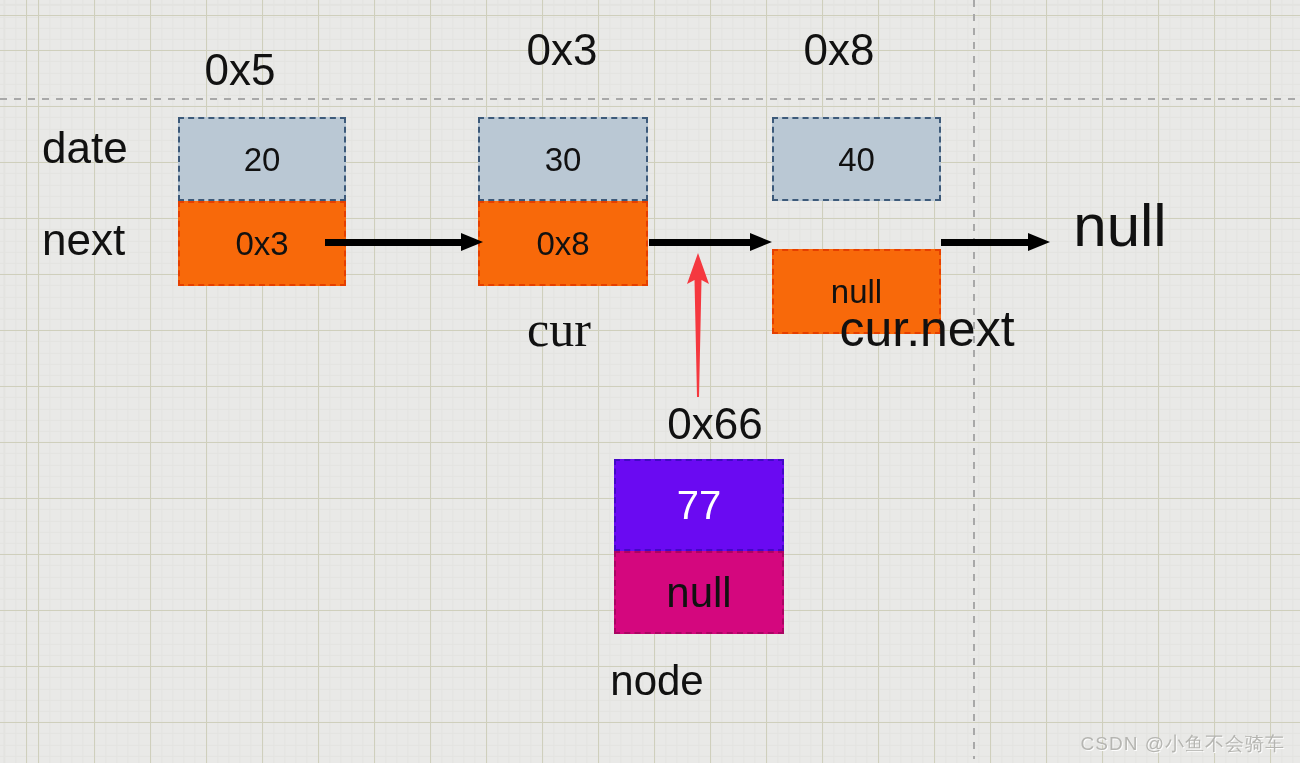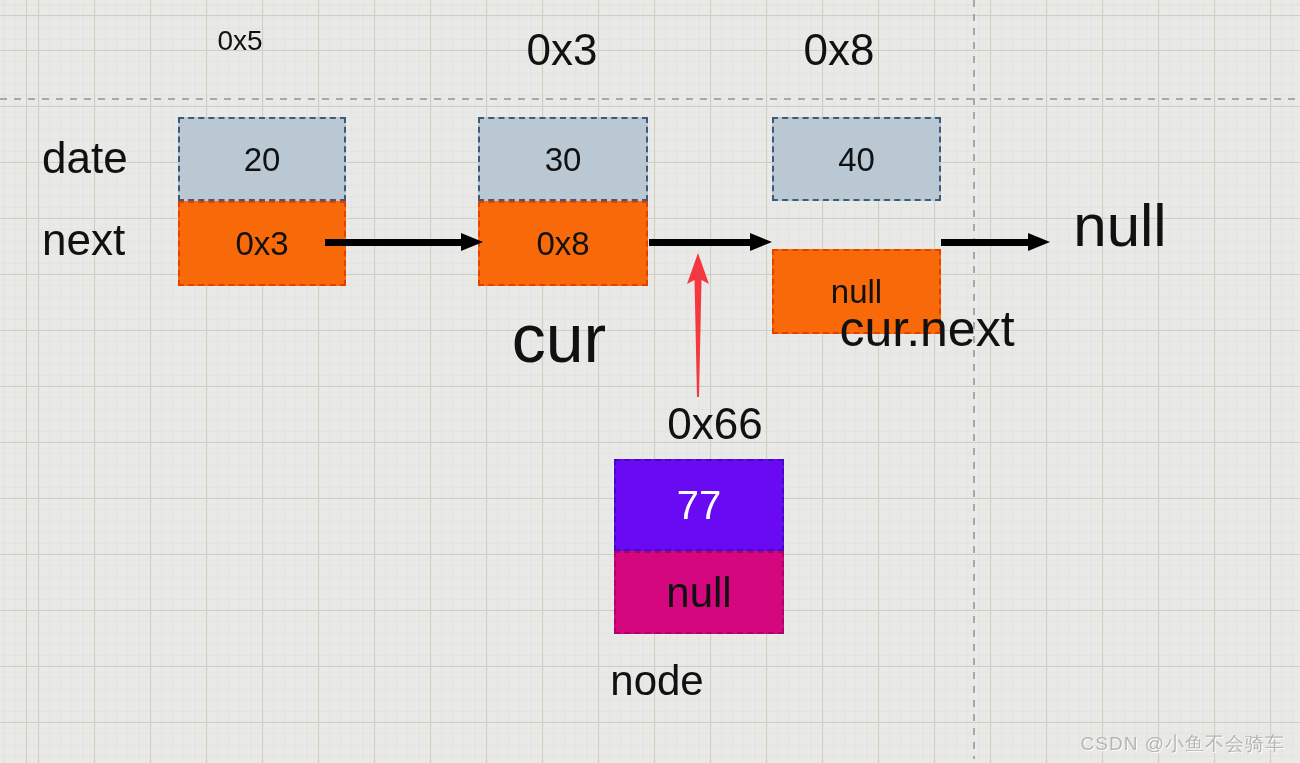--- a/index.html
+++ b/index.html
@@ -80,25 +80,25 @@
   }
 </style>
 </head>
 <body>
 
 <div class="stage">
 
   <div class="abs hguide"></div>
   <div class="abs vguide"></div>
 
-  <div class="abs label center-x" style="left:240px;top:27px;font-size:28px;">0x5</div>
+  <div class="abs label center-x" style="left:240px;top:48px;font-size:44px;">0x5</div>
   <div class="abs label center-x" style="left:562px;top:28px;font-size:44px;">0x3</div>
   <div class="abs label center-x" style="left:839px;top:28px;font-size:44px;">0x8</div>
 
-  <div class="abs label" style="left:42px;top:136px;font-size:44px;">date</div>
+  <div class="abs label" style="left:42px;top:126px;font-size:44px;">date</div>
   <div class="abs label" style="left:42px;top:218px;font-size:44px;">next</div>
 
   <div class="abs node" style="left:156px;top:117px;width:168px;padding-left:22px;">
     <div class="cell data">20</div>
     <div class="cell next">0x3</div>
   </div>
 
   <div class="abs node" style="left:478px;top:117px;width:170px;border-radius:9px;">
     <div class="cell data">30</div>
     <div class="cell next">0x8</div>
@@ -113,21 +113,21 @@
   <div class="abs arrow-head" style="left:461px;top:233px;"></div>
 
   <div class="abs arrow-shaft" style="left:649px;top:239px;width:102px;"></div>
   <div class="abs arrow-head" style="left:750px;top:233px;"></div>
 
   <div class="abs arrow-shaft" style="left:941px;top:239px;width:88px;"></div>
   <div class="abs arrow-head" style="left:1028px;top:233px;"></div>
 
   <div class="abs label center-x" style="left:1120px;top:196px;font-size:60px;">null</div>
 
-  <div class="abs label center-x" style="left:559px;top:304px;font-size:68px;">cur</div>
+  <div class="abs label center-x" style="left:559px;top:304px;font-size:50px;font-family:Liberation Serif, serif;">cur</div>
   <div class="abs label center-x" style="left:927px;top:304px;font-size:50px;">cur.next</div>
 
   <svg class="abs" style="left:680px;top:252px;" width="36" height="146" viewBox="0 0 36 146">
     <polygon points="18,1 29,32 21.5,28 19,145 17,145 14.5,28 7,32" style="fill:var(--pointer-arrow-color,#f5383f);"></polygon>
   </svg>
 
   <div class="abs label center-x" style="left:715px;top:402px;font-size:44px;">0x66</div>
 
   <div class="abs node" style="left:614px;top:459px;width:170px;">
     <div class="cell newdata">77</div>

